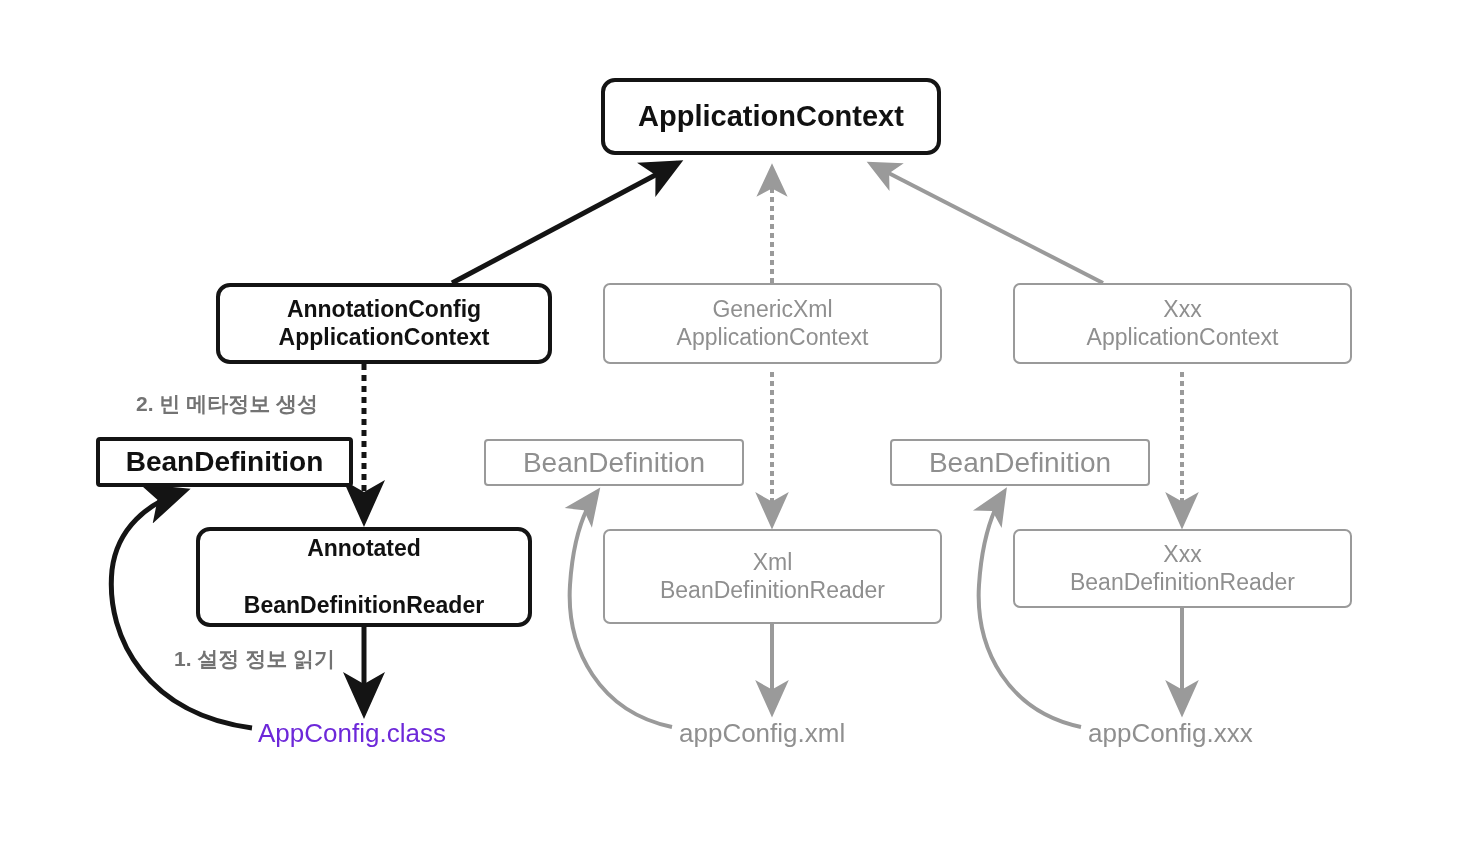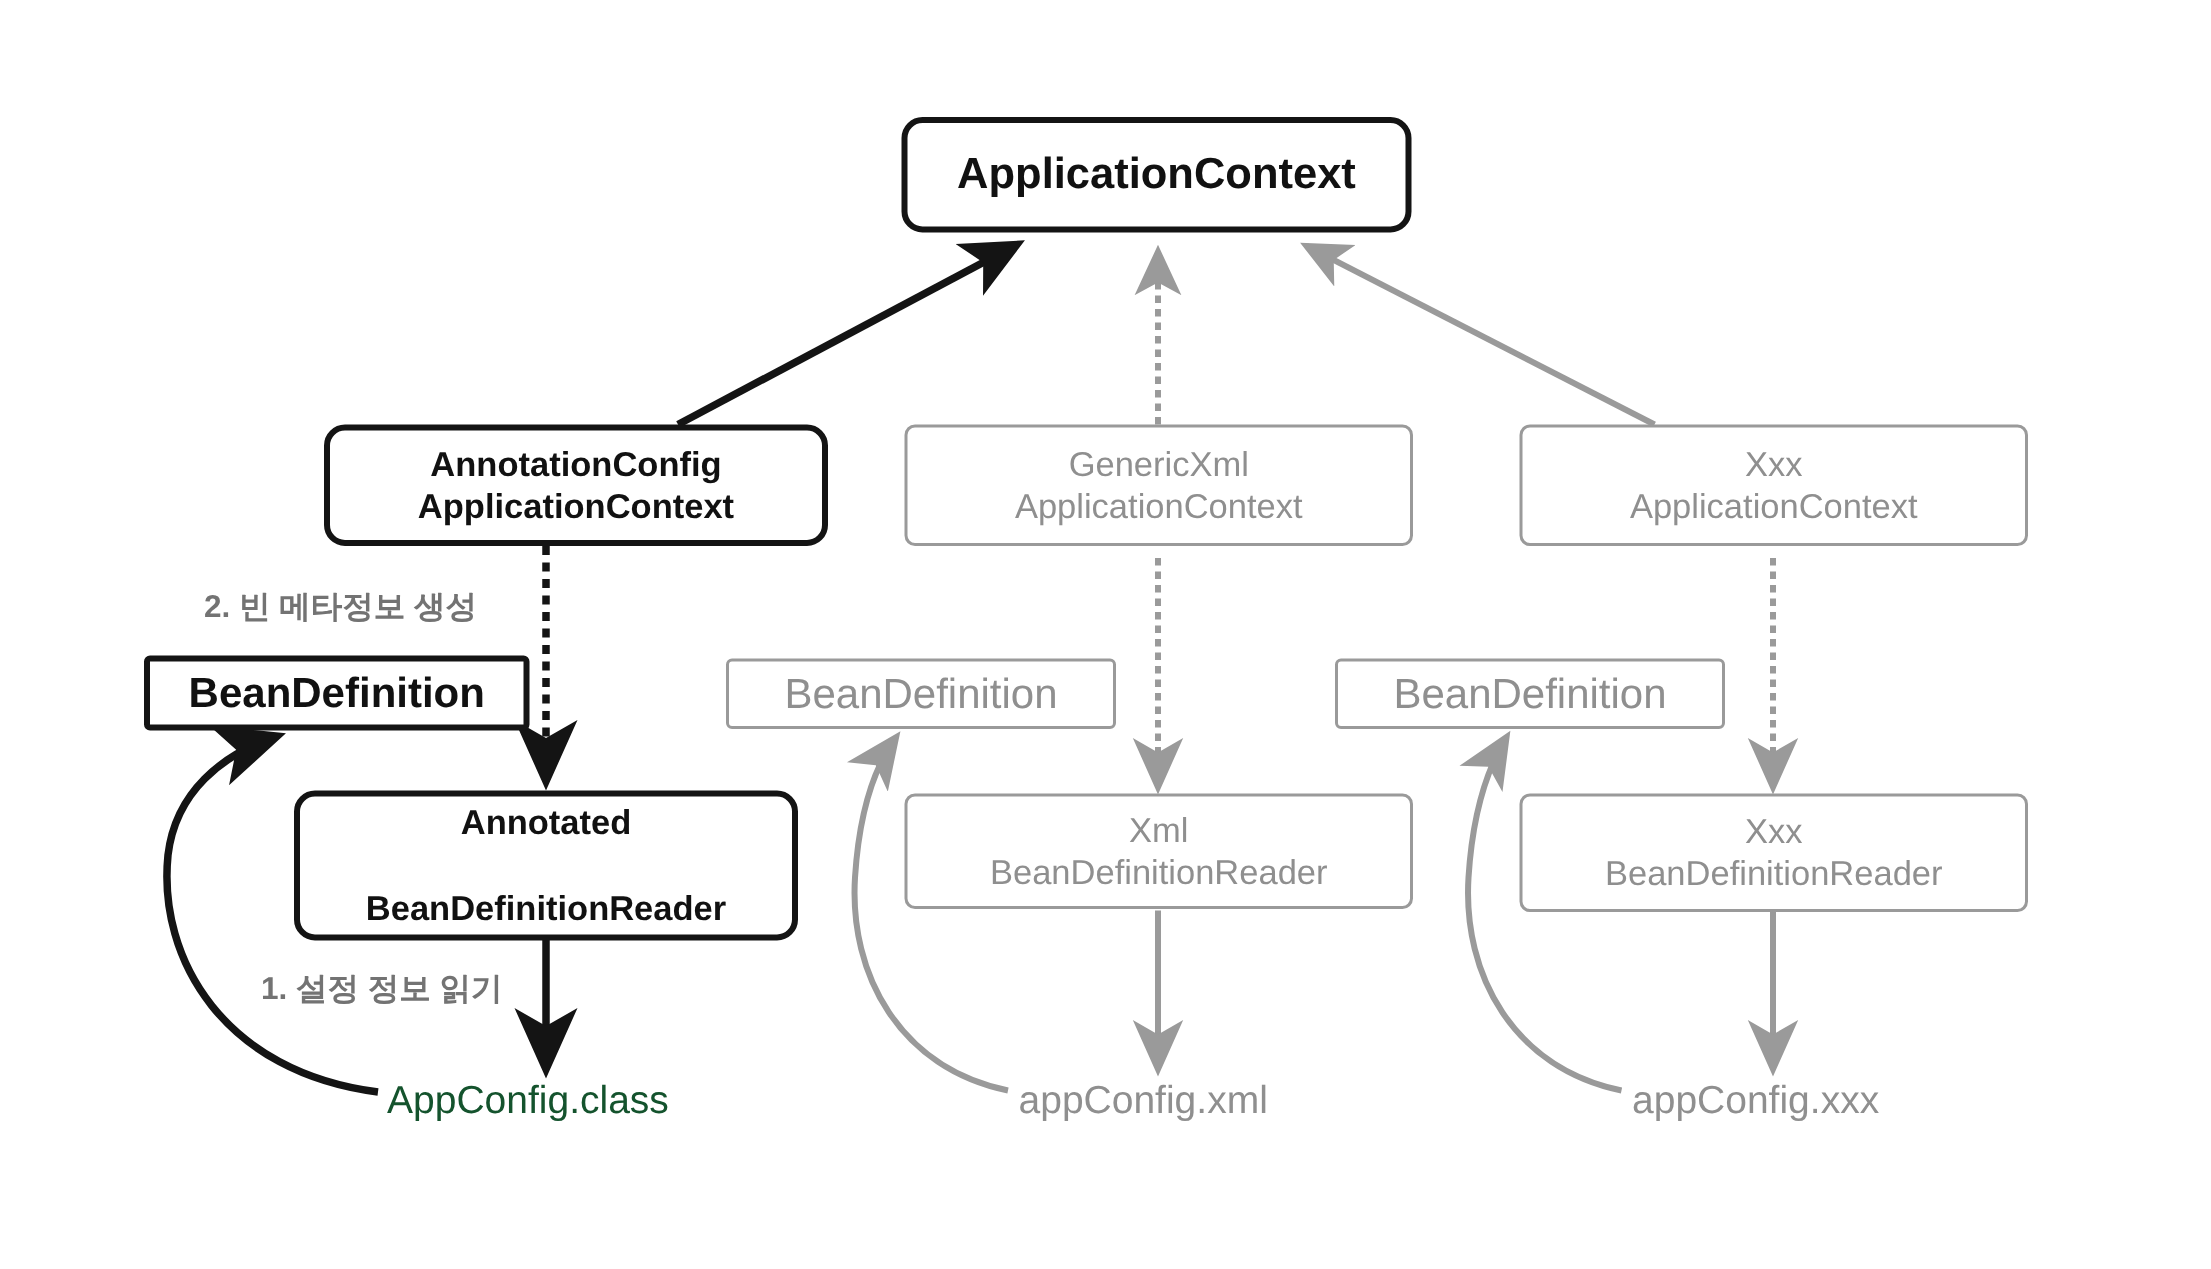--- a/index.html
+++ b/index.html
@@ -66,21 +66,21 @@
   .flabel.dark {
     color: #737373;
     font-weight: bold;
     margin-left: 26px;
   }
   .flabel.lightfile {
     color: #8f8f8f;
     font-weight: normal;
   }
   .flabel.darkfile {
-    color: #14532d;
+    color: #6d28d9;
     font-weight: normal;
     text-align: center;
   }
 </style>
 </head>
 <body>
 
 <div id="canvas">
 
   <svg id="edges" viewBox="0 0 1474 846" xmlns="http://www.w3.org/2000/svg">
@@ -168,21 +168,21 @@
 
   <div class="node secondary" style="left:603px; top:283px; width:339px; height:81px; font-size:23px;">
     <span class="ln">GenericXml</span>
     <span class="ln">ApplicationContext</span>
   </div>
 
   <div class="node secondary pill" style="left:484px; top:439px; width:260px; height:47px; font-size:28px;">
     <span class="ln">BeanDefinition</span>
   </div>
 
-  <div class="node secondary" style="left:603px; top:529px; width:339px; height:77px; font-size:23px;">
+  <div class="node secondary" style="left:603px; top:529px; width:339px; height:95px; font-size:23px;">
     <span class="ln">Xml</span>
     <span class="ln">BeanDefinitionReader</span>
   </div>
 
   <div class="flabel lightfile" style="left:679px; top:718px; font-size:26px;">appConfig.xml</div>
 
   <div class="node secondary" style="left:1013px; top:283px; width:339px; height:81px; font-size:23px;">
     <span class="ln">Xxx</span>
     <span class="ln">ApplicationContext</span>
   </div>

